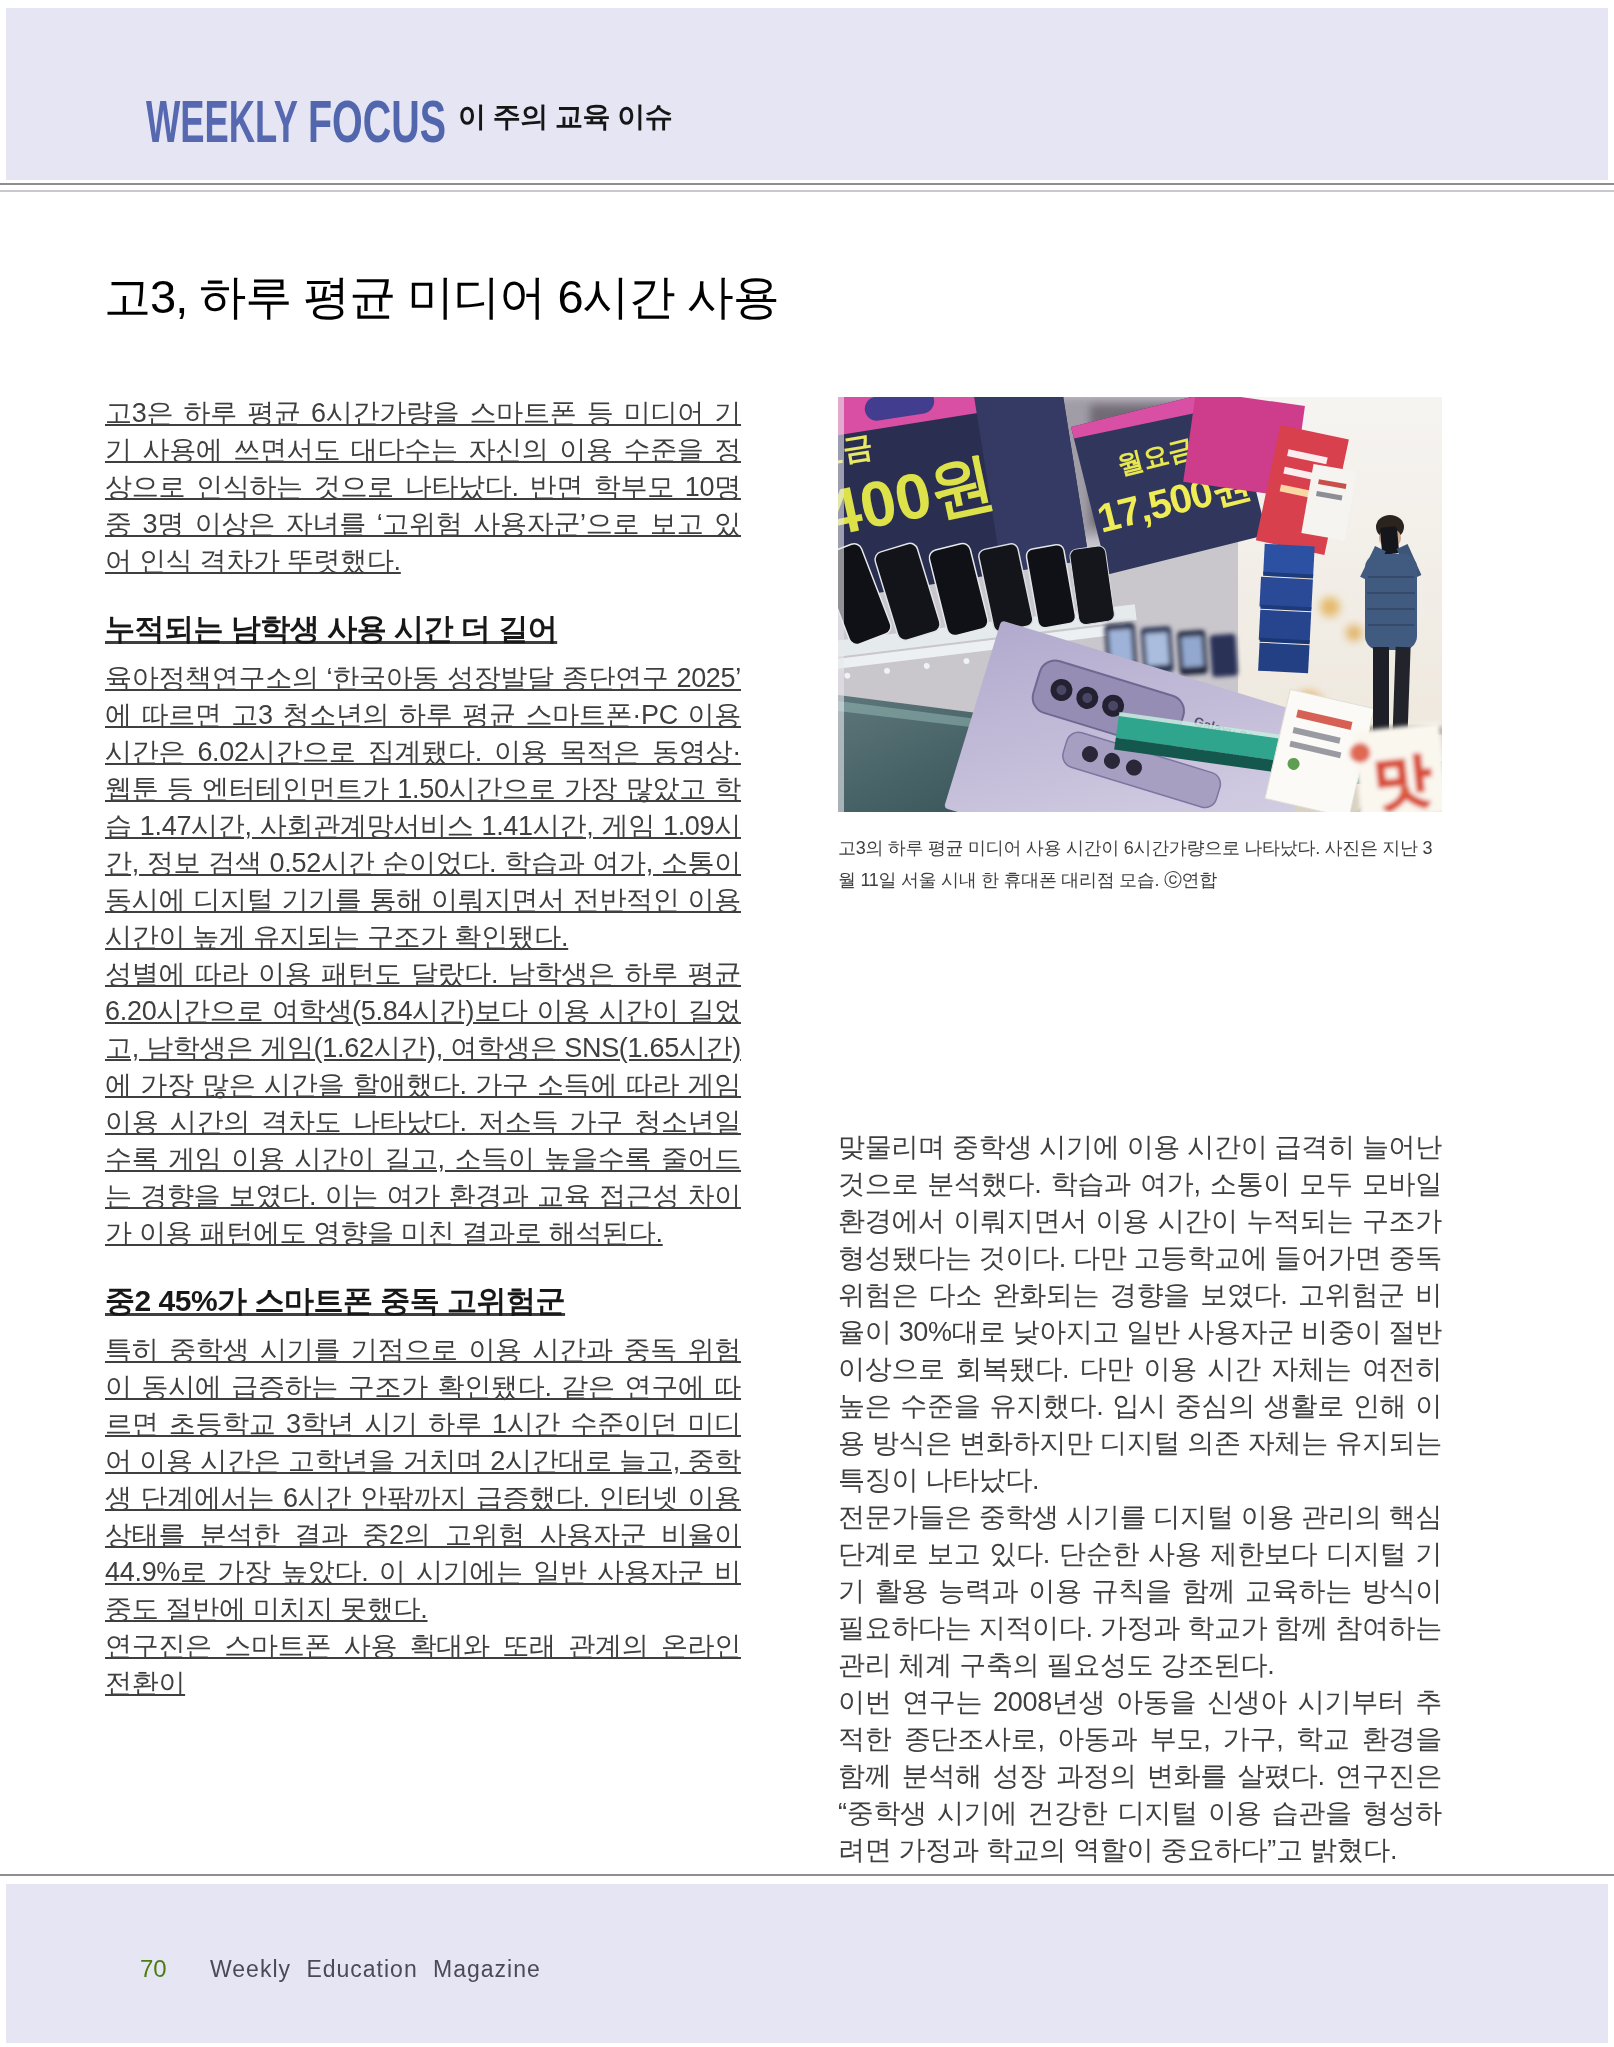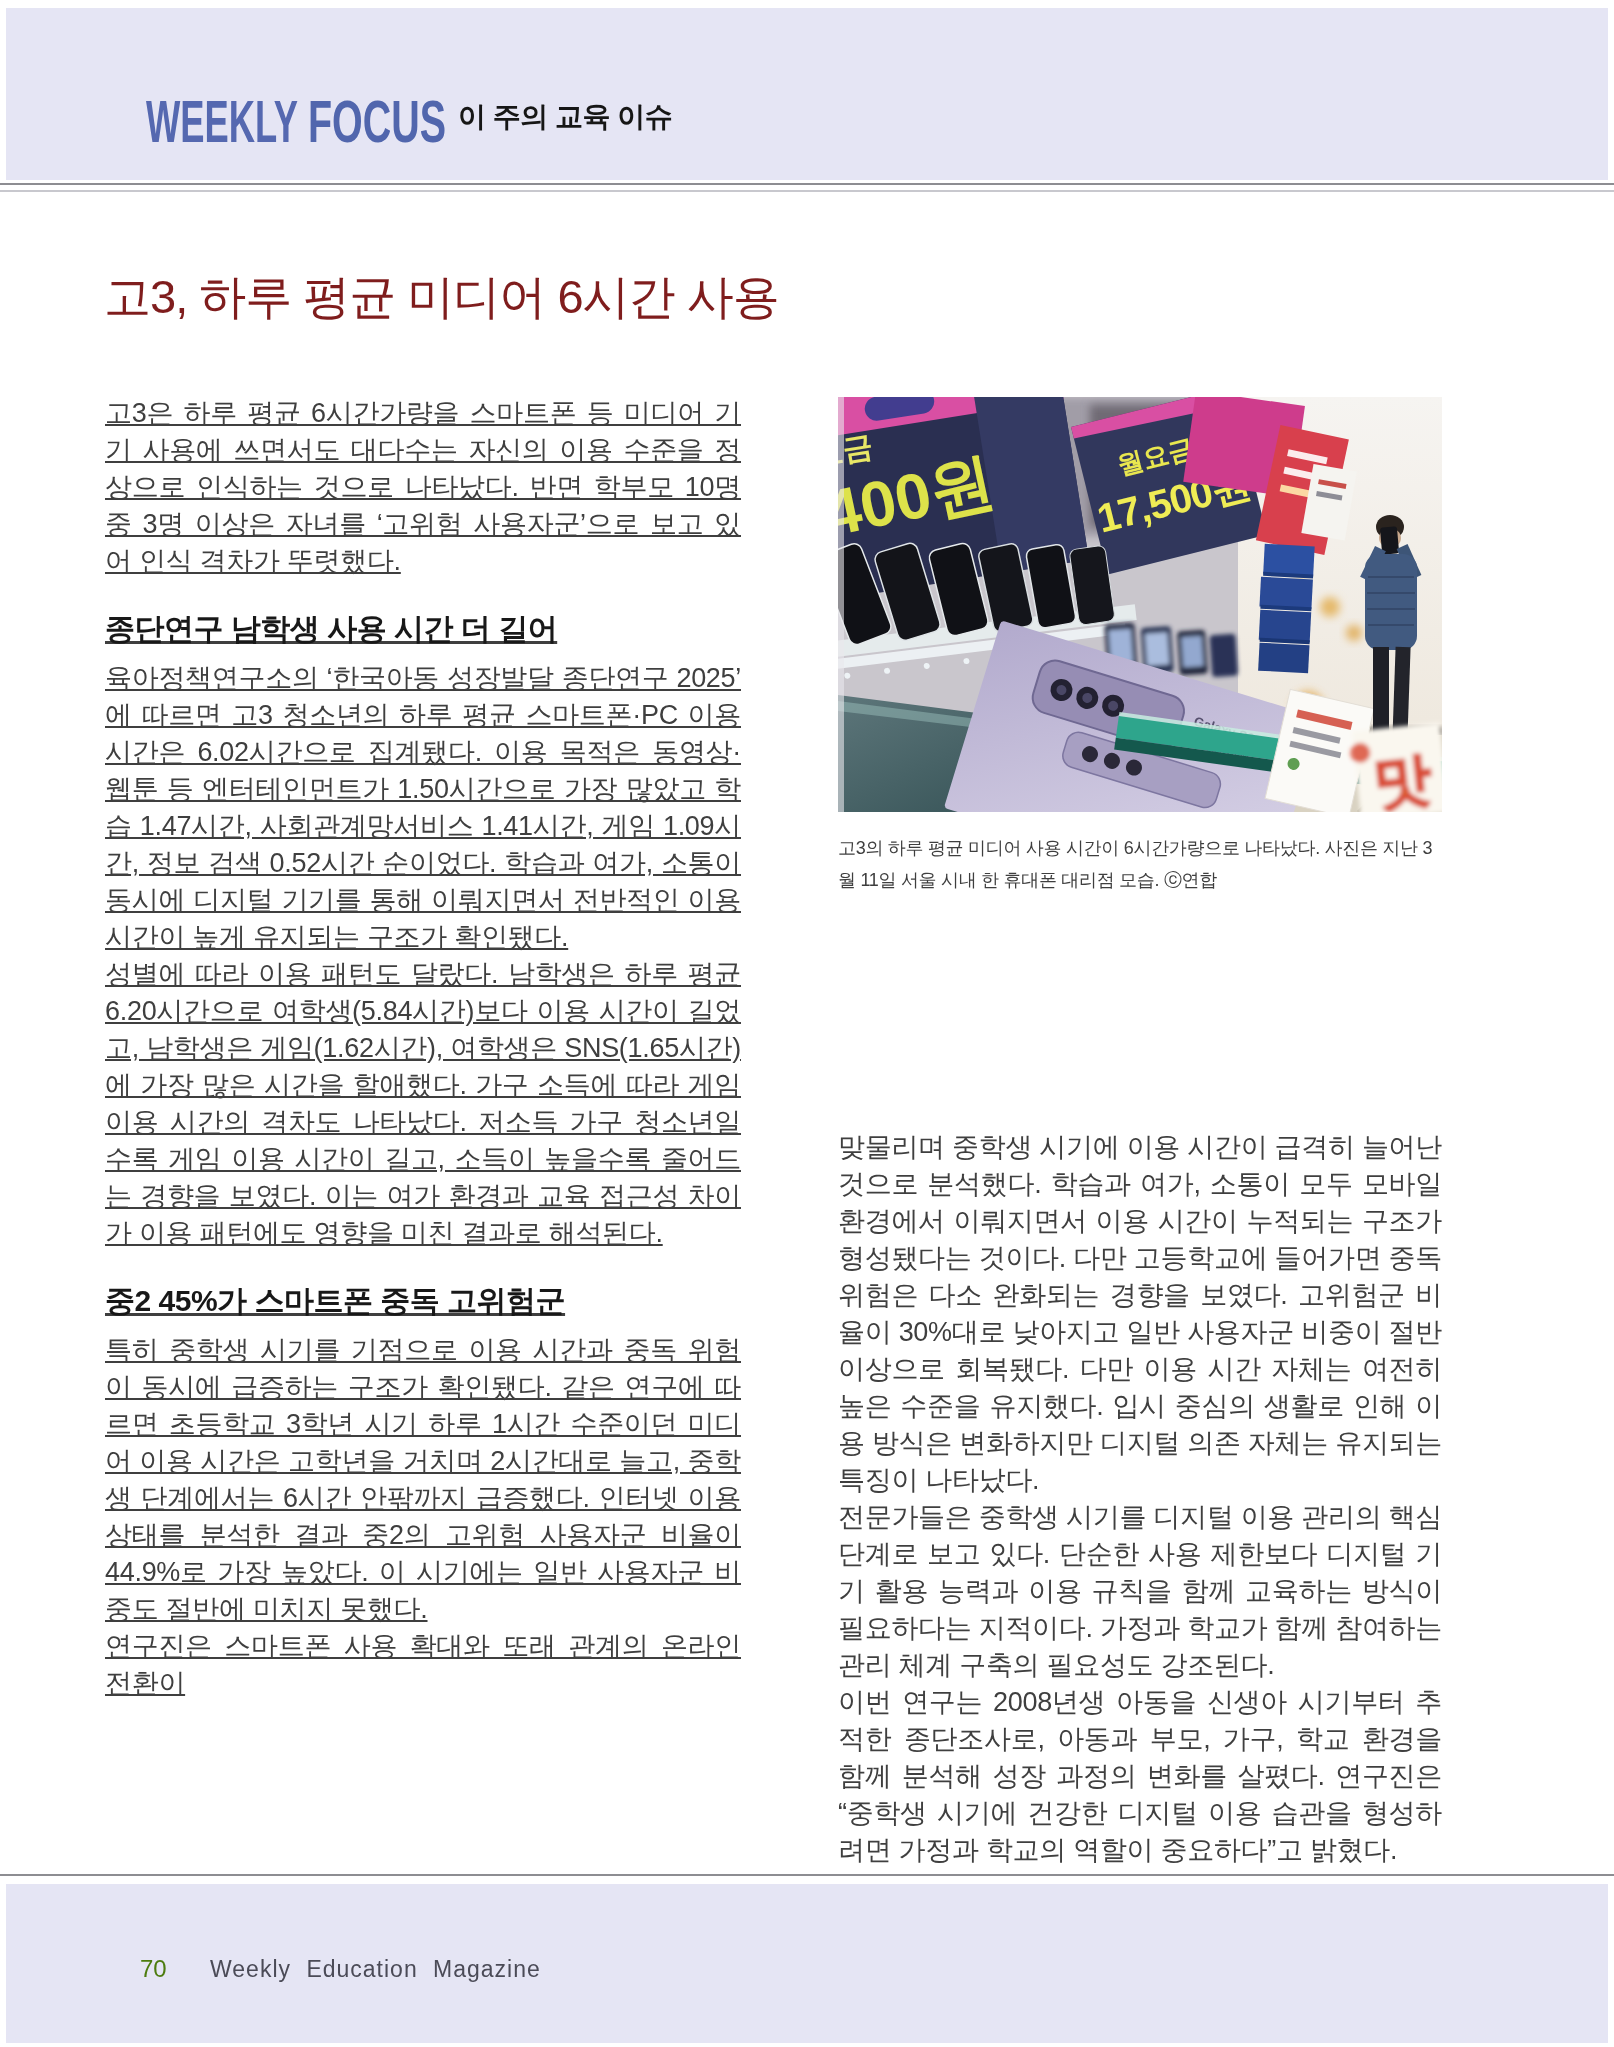--- a/index.html
+++ b/index.html
@@ -8,21 +8,21 @@
 
   
   .band { position:absolute; left:6px; right:6px; top:8px; height:172px; background:#e5e5f4; }
   .rule-dark  { position:absolute; left:0; right:0; top:183px; height:2px; background:#8d8d92; }
   .rule-light { position:absolute; left:0; right:0; top:190px; height:2px; background:#c8c8ce; }
   .brand-svg { position:absolute; left:146px; top:88px; }
   .tagline { position:absolute; left:458px; top:98px; font-size:28px; font-weight:700; color:#161616; letter-spacing:-0.5px; }
 
   
   .title { position:absolute; left:104px; top:266px; width:1100px; font-size:47px; font-weight:500;
-           color:#7f1d1d; letter-spacing:-1px; }
+           color:#000000; letter-spacing:-1px; }
   .col { position:absolute; }
   .col-left  { left:105px; top:395px; width:636px;text-decoration:underline; }
   .col-right { left:838px; top:1129px; width:604px; }
   p.body { margin:0; font-size:27px; line-height:37px; text-align:justify; color:#3f3f3f; letter-spacing:-0.3px; }
   h2.subhead { margin:30px 0 12px 0; font-size:30px; line-height:38px; font-weight:700; color:#181818; letter-spacing:-0.5px; }
   h2.first { margin-top:30px; }
 
   
   .photo-frame { position:absolute; left:838px; top:397px; width:604px; height:415px; overflow:hidden; background:#cfccd2; }
   .caption { position:absolute; left:838px; top:832px; width:606px; font-size:18px; line-height:32px; color:#3e3e3e; letter-spacing:-0.3px; }
@@ -46,21 +46,21 @@
     <text x="162" y="54" font-size="60" font-weight="800" fill="#5166ad" textLength="138" lengthAdjust="spacingAndGlyphs">FOCUS</text>
   </svg>
   <div class="tagline">이 주의 교육 이슈</div>
   <div class="rule-dark"></div>
   <div class="rule-light"></div>
 
   <div class="title">고3, 하루 평균 미디어 6시간 사용</div>
 
   <div class="col col-left">
     <p class="body">고3은 하루 평균 6시간가량을 스마트폰 등 미디어 기기 사용에 쓰면서도 대다수는 자신의 이용 수준을 정상으로 인식하는 것으로 나타났다. 반면 학부모 10명 중 3명 이상은 자녀를 ‘고위험 사용자군’으로 보고 있어 인식 격차가 뚜렷했다.</p>
-    <h2 class="subhead first">종단연구 남학생 사용 시간 더 길어</h2>
+    <h2 class="subhead first">누적되는 남학생 사용 시간 더 길어</h2>
     <p class="body">육아정책연구소의 ‘한국아동 성장발달 종단연구 2025’ 에 따르면 고3 청소년의 하루 평균 스마트폰·PC 이용 시간은 6.02시간으로 집계됐다. 이용 목적은 동영상·웹툰 등 엔터테인먼트가 1.50시간으로 가장 많았고 학습 1.47시간, 사회관계망서비스 1.41시간, 게임 1.09시간, 정보 검색 0.52시간 순이었다. 학습과 여가, 소통이 동시에 디지털 기기를 통해 이뤄지면서 전반적인 이용 시간이 높게 유지되는 구조가 확인됐다.</p>
     <p class="body">성별에 따라 이용 패턴도 달랐다. 남학생은 하루 평균 6.20시간으로 여학생(5.84시간)보다 이용 시간이 길었고, 남학생은 게임(1.62시간), 여학생은 SNS(1.65시간)에 가장 많은 시간을 할애했다. 가구 소득에 따라 게임 이용 시간의 격차도 나타났다. 저소득 가구 청소년일수록 게임 이용 시간이 길고, 소득이 높을수록 줄어드는 경향을 보였다. 이는 여가 환경과 교육 접근성 차이가 이용 패턴에도 영향을 미친 결과로 해석된다.</p>
     <h2 class="subhead">중2 45%가 스마트폰 중독 고위험군</h2>
     <p class="body">특히 중학생 시기를 기점으로 이용 시간과 중독 위험이 동시에 급증하는 구조가 확인됐다. 같은 연구에 따르면 초등학교 3학년 시기 하루 1시간 수준이던 미디어 이용 시간은 고학년을 거치며 2시간대로 늘고, 중학생 단계에서는 6시간 안팎까지 급증했다. 인터넷 이용 상태를 분석한 결과 중2의 고위험 사용자군 비율이 44.9%로 가장 높았다. 이 시기에는 일반 사용자군 비중도 절반에 미치지 못했다.</p>
     <p class="body">연구진은 스마트폰 사용 확대와 또래 관계의 온라인 전환이</p>
   </div>
 
   <div class="photo-frame">
     <svg width="604" height="415" viewBox="0 0 604 415">
       <defs>

